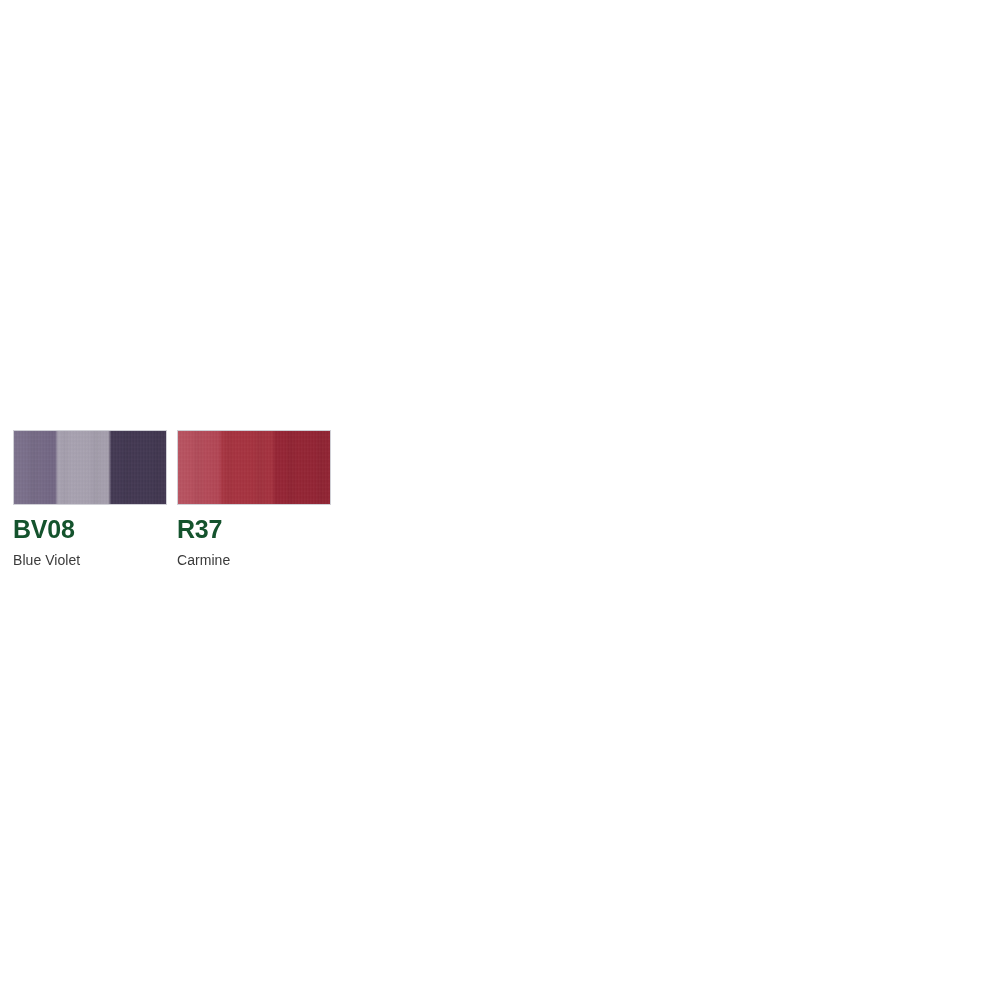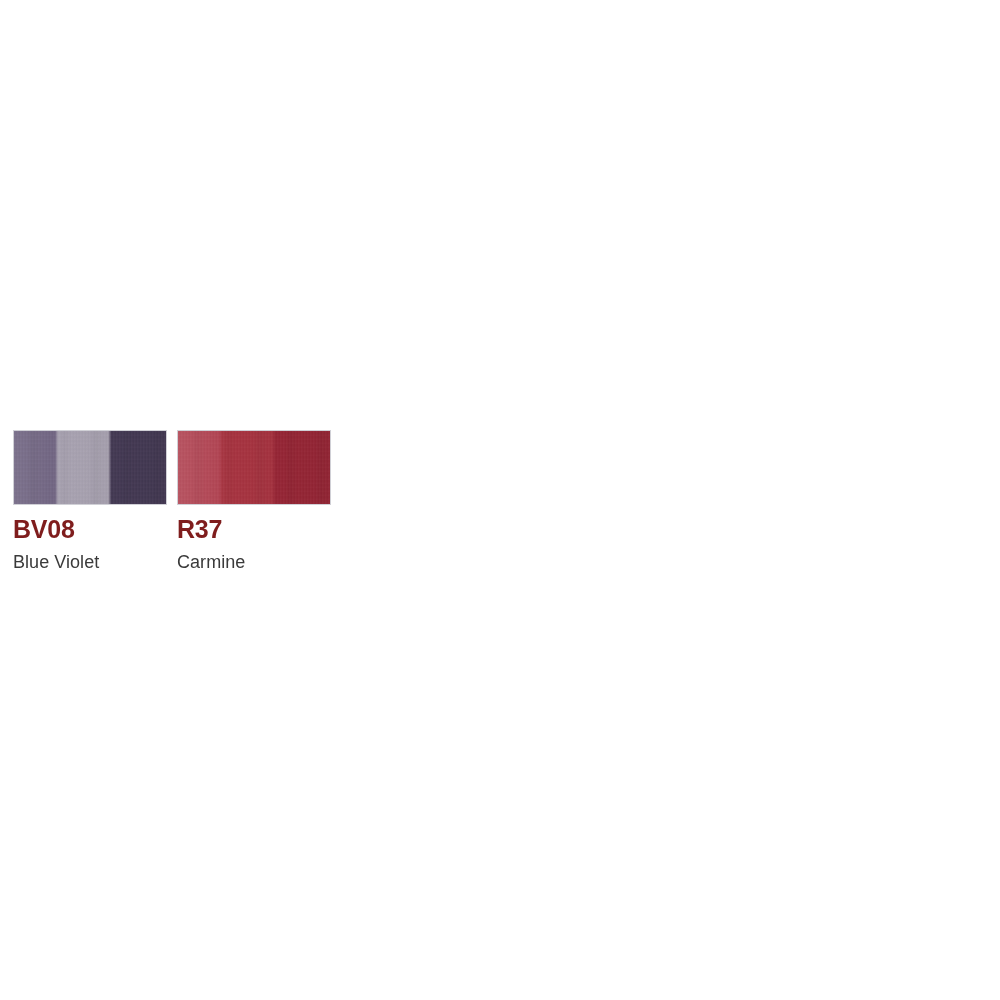--- a/index.html
+++ b/index.html
@@ -75,27 +75,27 @@
         rgba(0,0,0,0.05) 2px,
         rgba(0,0,0,0.05) 4px);
   }
 
   .swatch-code {
     margin-top: 12px;
     font-size: 25px;
     font-weight: 700;
     line-height: 1;
     letter-spacing: -0.2px;
-    color: #7f1d1d;
+    color: #14532d;
     white-space: nowrap;
   }
 
   .swatch-name {
     margin-top: 11px;
-    font-size: 18px;
+    font-size: 14px;
     font-weight: 400;
     line-height: 1;
     letter-spacing: 0.05px;
     color: #3a3a3a;
     white-space: nowrap;
   }
 </style>
 </head>
 <body style="background: rgb(255, 255, 255);">
 

